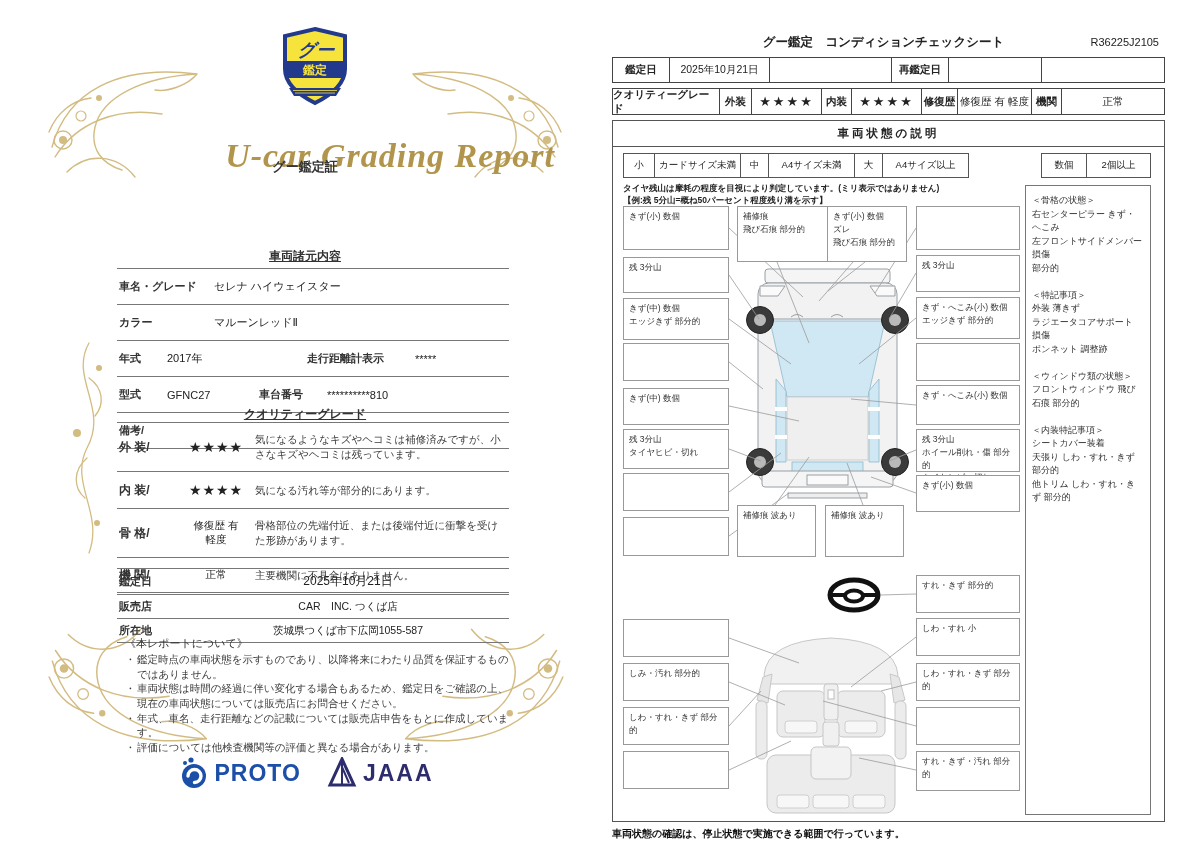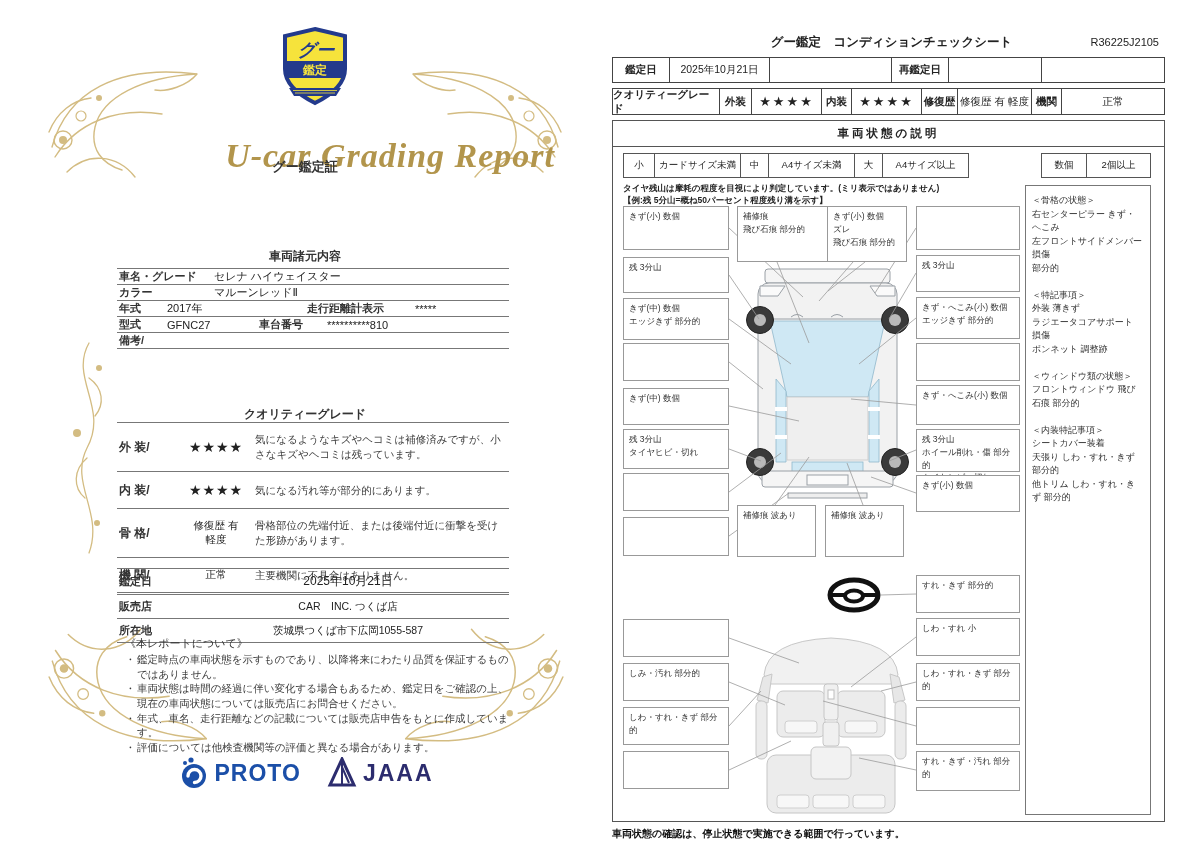--- a/index.html
+++ b/index.html
@@ -12,23 +12,23 @@
   
   .page-left{position:absolute;left:55px;top:18px;width:500px;height:812px;}
   .orn{position:absolute;z-index:0;opacity:.9;}
   .pl-content{position:absolute;inset:0;z-index:1;}
   .badge-wrap{position:absolute;left:224px;top:8px;width:72px;height:84px;}
   .gr-title{position:absolute;left:0;top:88px;width:100%;text-align:right;
     font-family:"Liberation Serif","DejaVu Serif",serif;font-style:italic;font-weight:bold;
     font-size:34px;color:#b2954c;letter-spacing:1px;margin-top:31px;}
   .gr-cert{position:absolute;left:0;top:140px;width:100%;text-align:center;font-size:13px;font-weight:bold;color:#333;}
   .gr-intro{position:absolute;left:62px;top:162px;width:392px;font-size:11px;line-height:1.5;color:#3a3a3a;text-align:justify;}
-  .sec-title{position:absolute;width:100%;text-align:center;font-size:12px;font-weight:bold;color:#333;}
+  .sec-title{position:absolute;width:100%;text-align:center;font-size:12px;font-weight:bold;color:#333;text-decoration:underline;}
   .spec{position:absolute;left:62px;top:250px;width:392px;}
-  .spec-row{display:flex;align-items:center;border-bottom:1px solid #777;padding:0 2px;font-size:11px;}
+  .spec-row{display:flex;align-items:center;border-bottom:1px solid #777;padding:10px 2px;font-size:11px;}
   .spec-row:first-child{border-top:1px solid #777;}
   .sl{font-weight:bold;color:#333;}
   .qg{position:absolute;left:62px;top:404px;width:392px;}
   .qg-row{display:flex;align-items:center;border-top:1px solid #777;padding:5px 2px;}
   .qg:last-child{border-bottom:1px solid #777;}
   .qg-label{width:58px;font-size:12px;font-weight:bold;color:#333;flex:none;}
   .qg-grade{width:78px;flex:none;text-align:center;font-size:10.5px;line-height:1.3;color:#222;}
   .qg-grade.stars{font-size:14px;letter-spacing:1px;}
   .qg-desc{flex:1;font-size:10.5px;line-height:1.4;color:#3a3a3a;}
   .inforows{position:absolute;left:62px;top:550px;width:392px;}
@@ -39,21 +39,21 @@
   .about{position:absolute;left:70px;top:618px;width:388px;}
   .about-title{font-size:11px;color:#333;margin-bottom:1px;}
   .about-item{display:flex;font-size:10.5px;line-height:1.4;color:#3a3a3a;}
   .about-item .bullet{width:12px;flex:none;}
   .logos{position:absolute;left:0;top:738px;width:100%;display:flex;justify-content:center;align-items:center;gap:26px;}
   .logo{display:flex;align-items:center;gap:6px;}
   .logo-text-proto{font-size:23px;font-weight:bold;color:#1b4fa8;letter-spacing:1px;}
   .logo-text-jaaa{font-size:23px;font-weight:bold;color:#2c2c6e;letter-spacing:2px;}
   
   .page-right{position:absolute;left:600px;top:28px;width:567px;height:815px;}
-  .cc-title{position:absolute;left:8px;top:6px;width:100%;text-align:center;font-size:12.5px;font-weight:bold;color:#222;}
+  .cc-title{position:absolute;left:0;top:6px;width:100%;text-align:center;font-size:12.5px;font-weight:bold;color:#222;}
   .cc-no{position:absolute;right:8px;top:8px;font-size:11px;color:#222;}
   .tbl{position:absolute;display:flex;border:1.5px solid #444;background:#fff;}
   .tbl .c{display:flex;align-items:center;justify-content:center;border-left:1px solid #444;font-size:10.5px;color:#222;box-sizing:border-box;}
   .tbl .c:first-child{border-left:none;}
   .tbl .c.bold{font-weight:bold;}
   .tbl .c.stars{font-size:13px;letter-spacing:2px;}
   .mainbox{position:absolute;left:12px;top:92px;width:551px;height:700px;border:1.5px solid #555;background:#fff;}
   .mainbox-title{height:25px;border-bottom:1.5px solid #555;display:flex;align-items:center;justify-content:center;
     font-size:11.5px;font-weight:bold;letter-spacing:3px;color:#222;}
   .legend{position:absolute;display:flex;border:1.2px solid #555;height:25px;box-sizing:border-box;}

